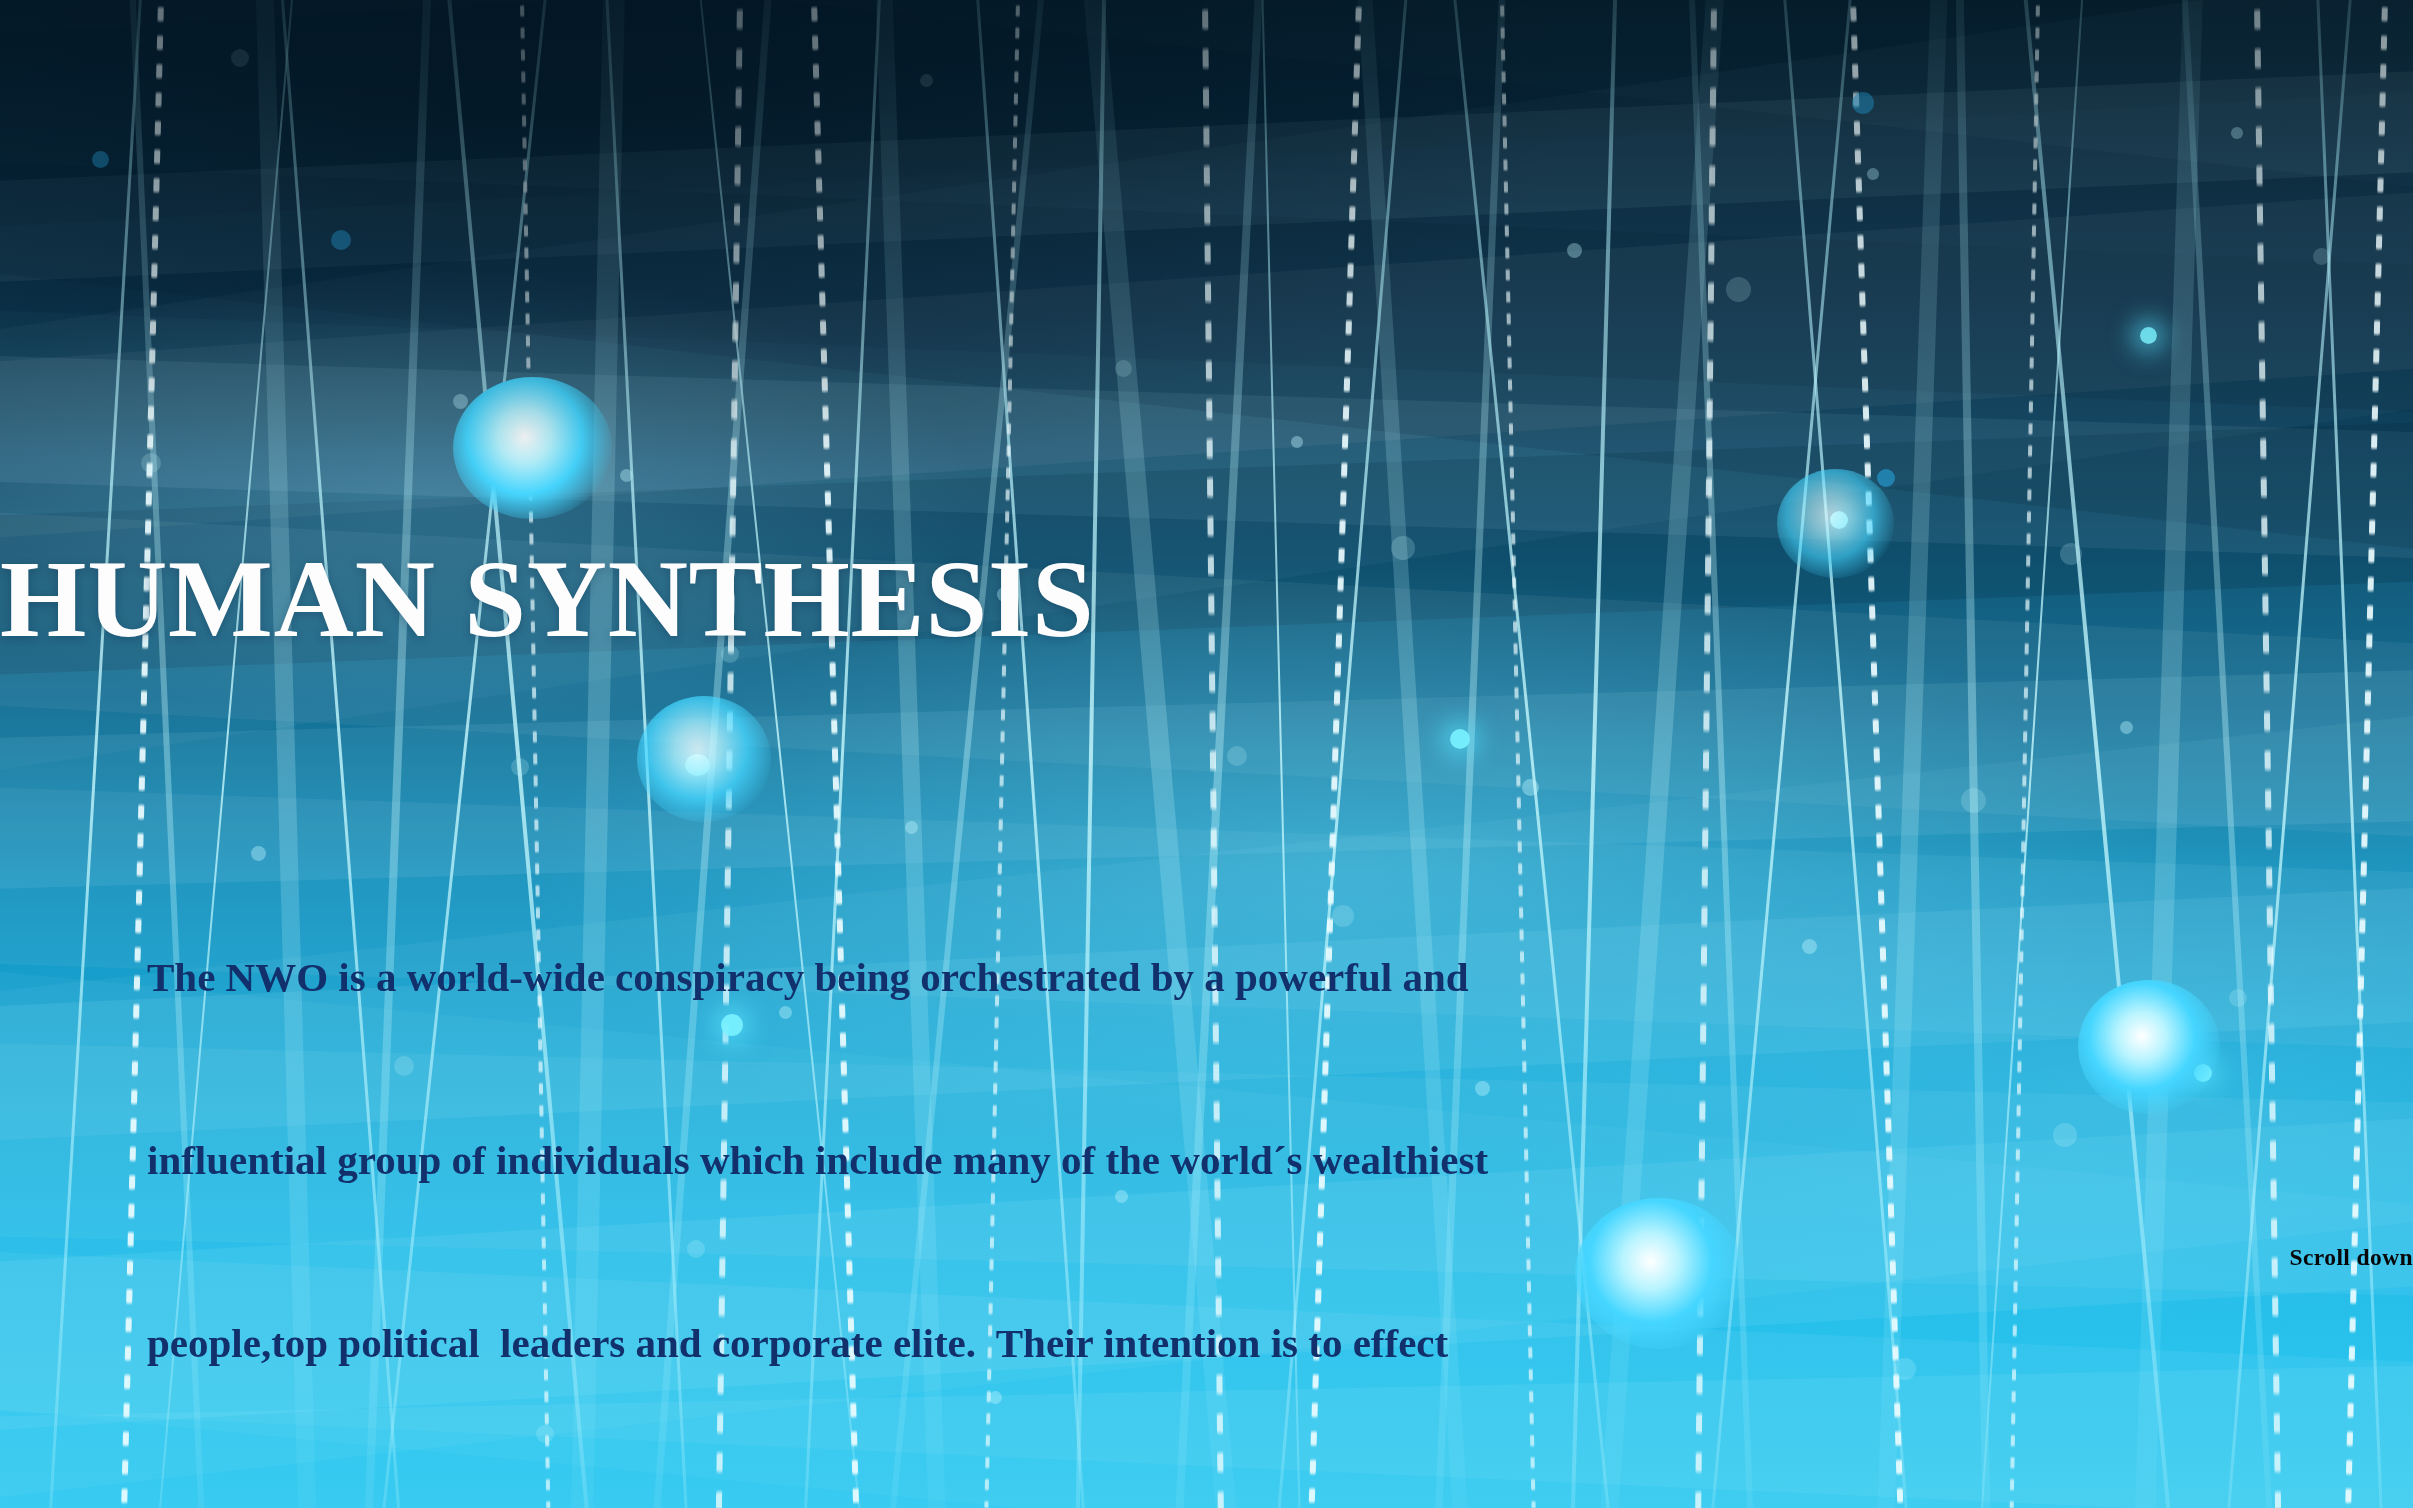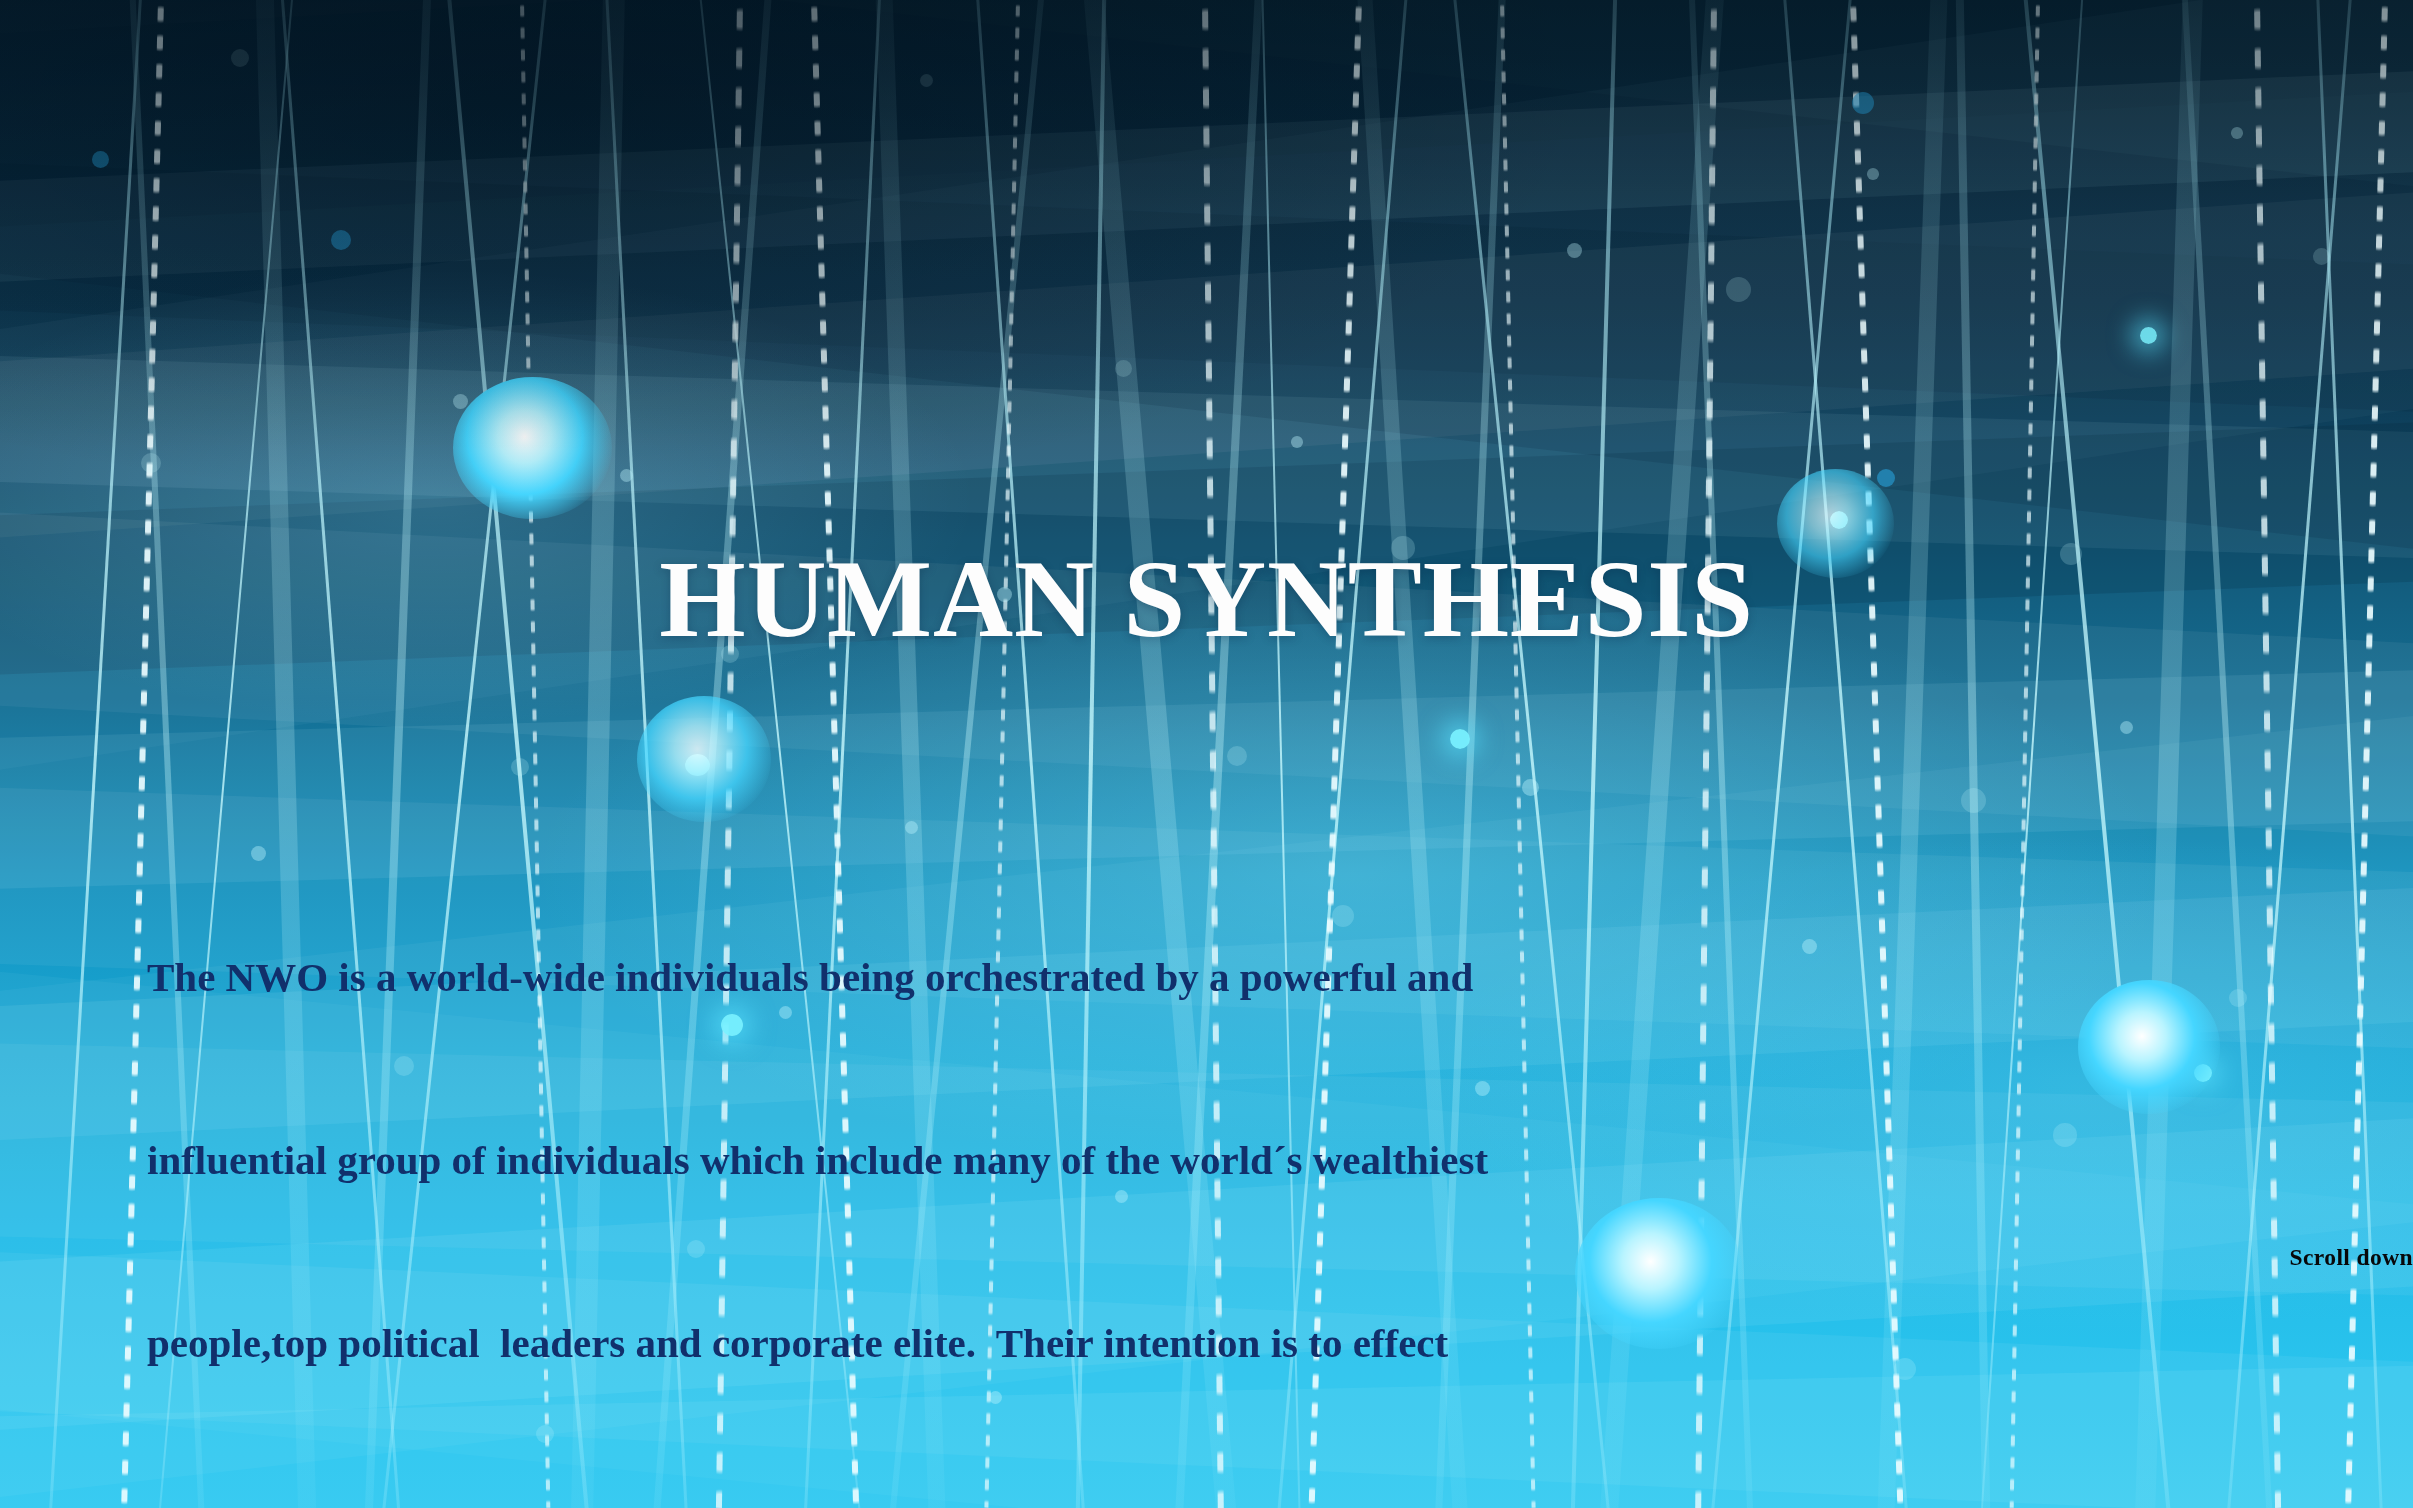--- a/index.html
+++ b/index.html
@@ -121,21 +121,20 @@
   #content {
     position: absolute;
     inset: 0;
   }
 
   #page-title {
     position: absolute;
     left: 0;
     right: 0;
     top: 469px;
-    text-align: center;
     color: #fdfdfd;
     font-size: 111px;
     font-weight: bold;
     letter-spacing: 0.8px;
     line-height: 1.0;
     text-shadow: 0 1.7px 8.4px rgba(0,30,60,0.28);
     white-space: nowrap;
   }
 
   #body-copy {
@@ -311,21 +310,21 @@
     <div class="orb" style="left:1777px; top:469px;  width:117px; height:109px; opacity:0.6;"></div>
   </div>
 
   <div class="bg-layer" id="bg-vignette"></div>
 
   <div id="content">
 
     <h1 id="page-title">HUMAN SYNTHESIS</h1>
 
     <div id="body-copy">
-      <span class="para-line">The NWO is a world-wide individuals being orchestrated by a powerful and</span>
+      <span class="para-line">The NWO is a world-wide conspiracy being orchestrated by a powerful and</span>
       <span class="para-line">influential group of individuals which include many of the world´s wealthiest</span>
       <span class="para-line">people,top political  leaders and corporate elite.  Their intention is to effect</span>
       <span class="para-line">complete and total control over every human being on the planet.  The articles</span>
       
       
     </div>
 
     <div id="scroll-down">Scroll down</div>
 
   </div>

